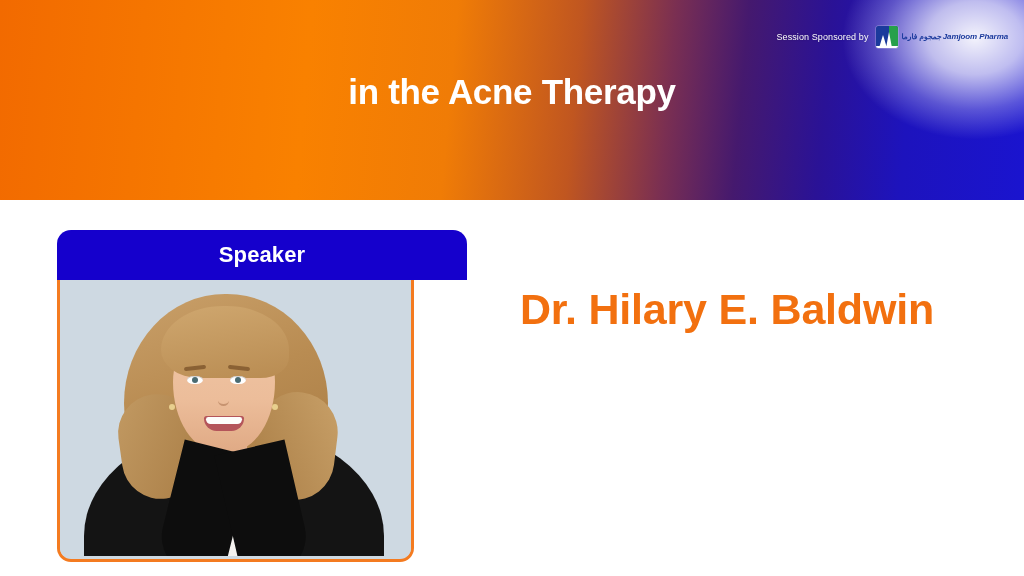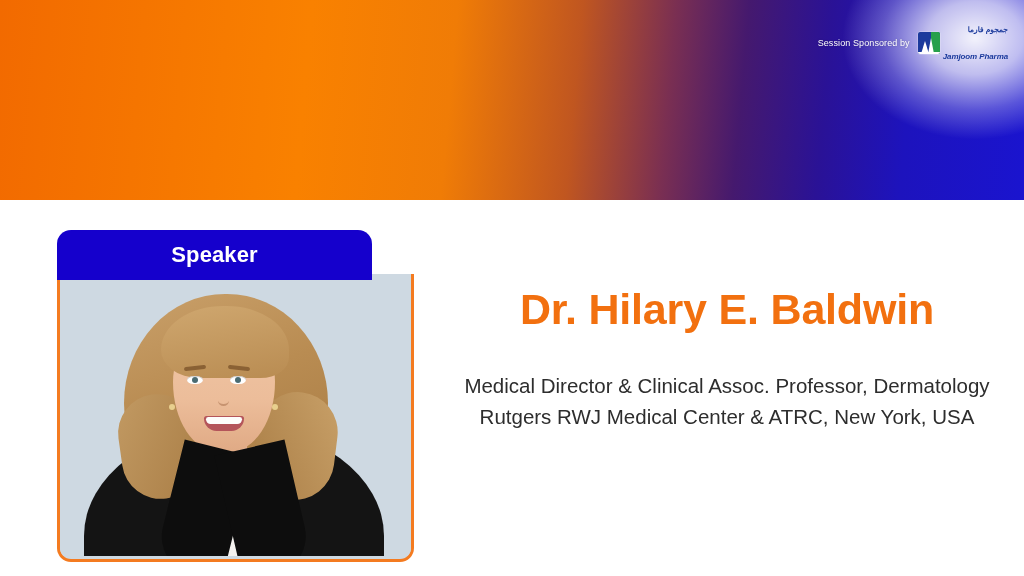--- a/index.html
+++ b/index.html
@@ -88,23 +88,23 @@
     border-left:3.5px solid transparent;
     border-right:3.5px solid transparent;
     border-bottom:16px solid #ffffff;
   }
   .logo-mark .mk-base {
     position:absolute; left:0; bottom:0;
     width:22px; height:2px;
     background:#ffffff;
   }
   .logo-words {
-    display:flex; flex-direction:column;
+    display:flex; 
     line-height:1;
-    gap:19px;
+    gap:1px;
   }
   .logo-arabic {
     font-size:7.5px;
     color:#1b3a9c;
     text-align:right;
     font-weight:700;
     direction:rtl;
   }
   .logo-latin {
     font-size:8px;
@@ -142,21 +142,21 @@
   
   .speaker-card {
     position:absolute;
     left:57px; top:30px;
     width:357px; height:332px;
     border-radius:14px;
   }
   .speaker-badge {
     position:absolute;
     left:0; top:0;
-    width:315px; height:50px;
+    width:410px; height:50px;
     background:#1500cc;
     border-radius:14px 14px 0 0;
     display:flex; align-items:center; justify-content:center;
     z-index:3;
   }
   .speaker-badge-label {
     font-size:22px;
     font-weight:700;
     color:#ffffff;
     letter-spacing:0.1px;
@@ -381,20 +381,21 @@
           <span class="mk-base"></span>
         </span>
         <span class="logo-words">
           <span class="logo-arabic">جمجوم فارما</span>
           <span class="logo-latin">Jamjoom Pharma</span>
         </span>
       </span>
     </div>
 
     <div class="title-block">
+      <div class="title-line">in the Acne Therapy</div>
     </div>
 
   </div>
 
   <div class="body-area">
 
     <div class="speaker-card">
 
       <div class="speaker-badge">
         <span class="speaker-badge-label">Speaker</span>
@@ -424,18 +425,17 @@
             </div>
           <div class="p-earring-l"></div>
           <div class="p-earring-r"></div>
         </div>
       </div>
 
     </div>
 
     <div class="info">
       <div class="speaker-name">Dr. Hilary E. Baldwin</div>
-      <div class="affiliation">Medical Director &amp; Clinical Assoc. Professor, Dermatology Rutgers RWJ Medical Center &amp; ATRC, New York, USA</div>
     </div>
 
   </div>
 
 </div>
 
 </body></html>

